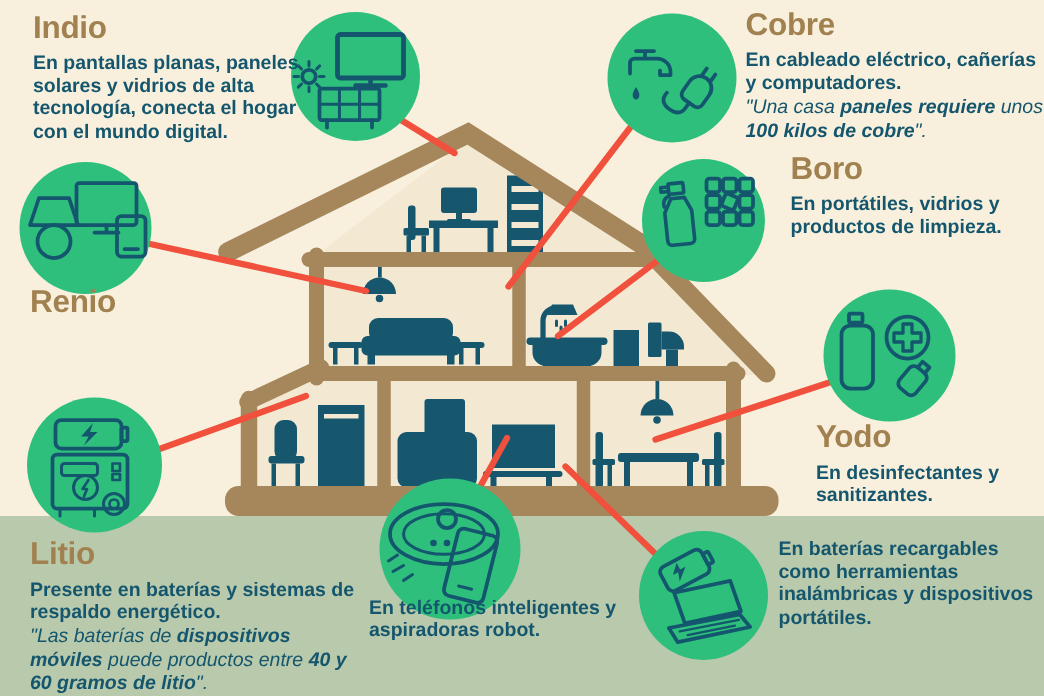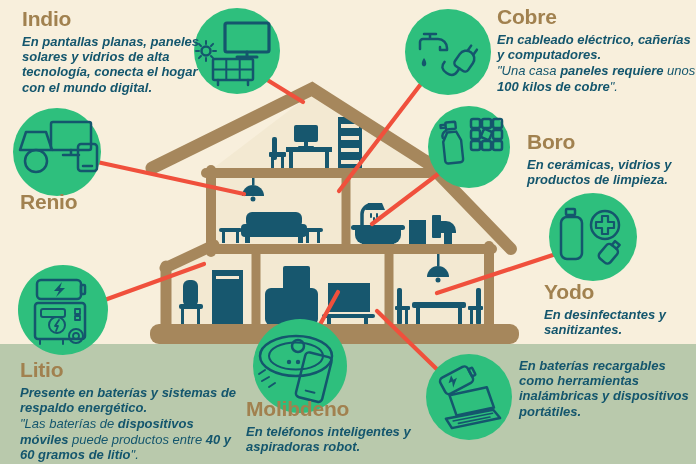--- a/index.html
+++ b/index.html
@@ -6,21 +6,21 @@
   .canvas { position:relative; width:696px; height:464px; overflow:hidden;
             background:var(--background,#f8efdc);
             font-family:"Liberation Sans",sans-serif;padding-left:42px; }
   .band { position:absolute; left:0; right:0; bottom:0; height:120px;
           background:var(--ground,#b9c9ac); }
   .scene { position:absolute; left:0; top:0; width:696px; height:464px; }
   .label { position:absolute; z-index:3; }
   .label h2 { margin:0 0 3px 0; font-size:21px; font-weight:bold;
               color:var(--heading,#a1814f); letter-spacing:-0.2px; }
   .label p  { margin:0; font-size:13px; line-height:1.17; font-weight:bold;
-              color:var(--text,#14566d);font-style:italic; }
+              color:var(--text,#14566d); }
   .label p.quote { font-style:italic; font-weight:normal; margin-top:1px; }
   .label p.quote b { font-weight:bold; }
 
   .room { fill:var(--room,#f3e9d2); }
   .furn { fill:var(--furniture,#17576e); }
   .slot { fill:var(--room,#f3e9d2); }
   .furn-stroke { fill:none; stroke:var(--furniture,#17576e); stroke-linecap:round; }
   .wall path { stroke:var(--house,#a6875c); stroke-linecap:round; fill:none; }
   .base { fill:var(--house,#a6875c); }
   .connector { stroke:var(--line,#f0503c); stroke-width:4.2; stroke-linecap:round; }
@@ -284,42 +284,41 @@
     <h2>Indio</h2>
     <p>En pantallas planas, paneles solares y vidrios de alta tecnología, conecta el hogar con el mundo digital.</p>
   </div>
 
   <div class="label" style="left:497px; top:5px; width:200px">
     <h2>Cobre</h2>
     <p>En cableado eléctrico, cañerías y computadores.</p>
     <p class="quote"><span>"Una casa </span><b>paneles requiere</b><span> unos </span><b>100 kilos de cobre</b><span>".</span></p>
   </div>
 
-  <div class="label" style="left:527px; top:130px; width:168px">
+  <div class="label" style="left:527px; top:101px; width:168px">
     <h2>Boro</h2>
-    <p>En cerámicas, vidrios y productos de limpieza.</p>
+    <p>En portátiles, vidrios y productos de limpieza.</p>
   </div>
 
   <div class="label" style="left:20px; top:190px; width:168px">
     <h2>Renio</h2>
   </div>
 
   <div class="label" style="left:544px; top:280px; width:145px">
     <h2>Yodo</h2>
     <p>En desinfectantes y sanitizantes.</p>
   </div>
 
   <div class="label" style="left:20px; top:358px; width:222px">
     <h2>Litio</h2>
     <p>Presente en baterías y sistemas de respaldo energético.</p>
     <p class="quote"><span>"Las baterías de </span><b>dispositivos móviles</b><span> puede productos entre </span><b>40 y 60 gramos de litio</b><span>".</span></p>
   </div>
 
   <div class="label" style="left:246px; top:397px; width:200px">
-    <h2>Molibdeno</h2>
     <p>En teléfonos inteligentes y aspiradoras robot.</p>
   </div>
 
   <div class="label" style="left:519px; top:358px; width:175px">
     <p>En baterías recargables como herramientas inalámbricas y dispositivos portátiles.</p>
   </div>
 
 </div>
 
 </body></html>

